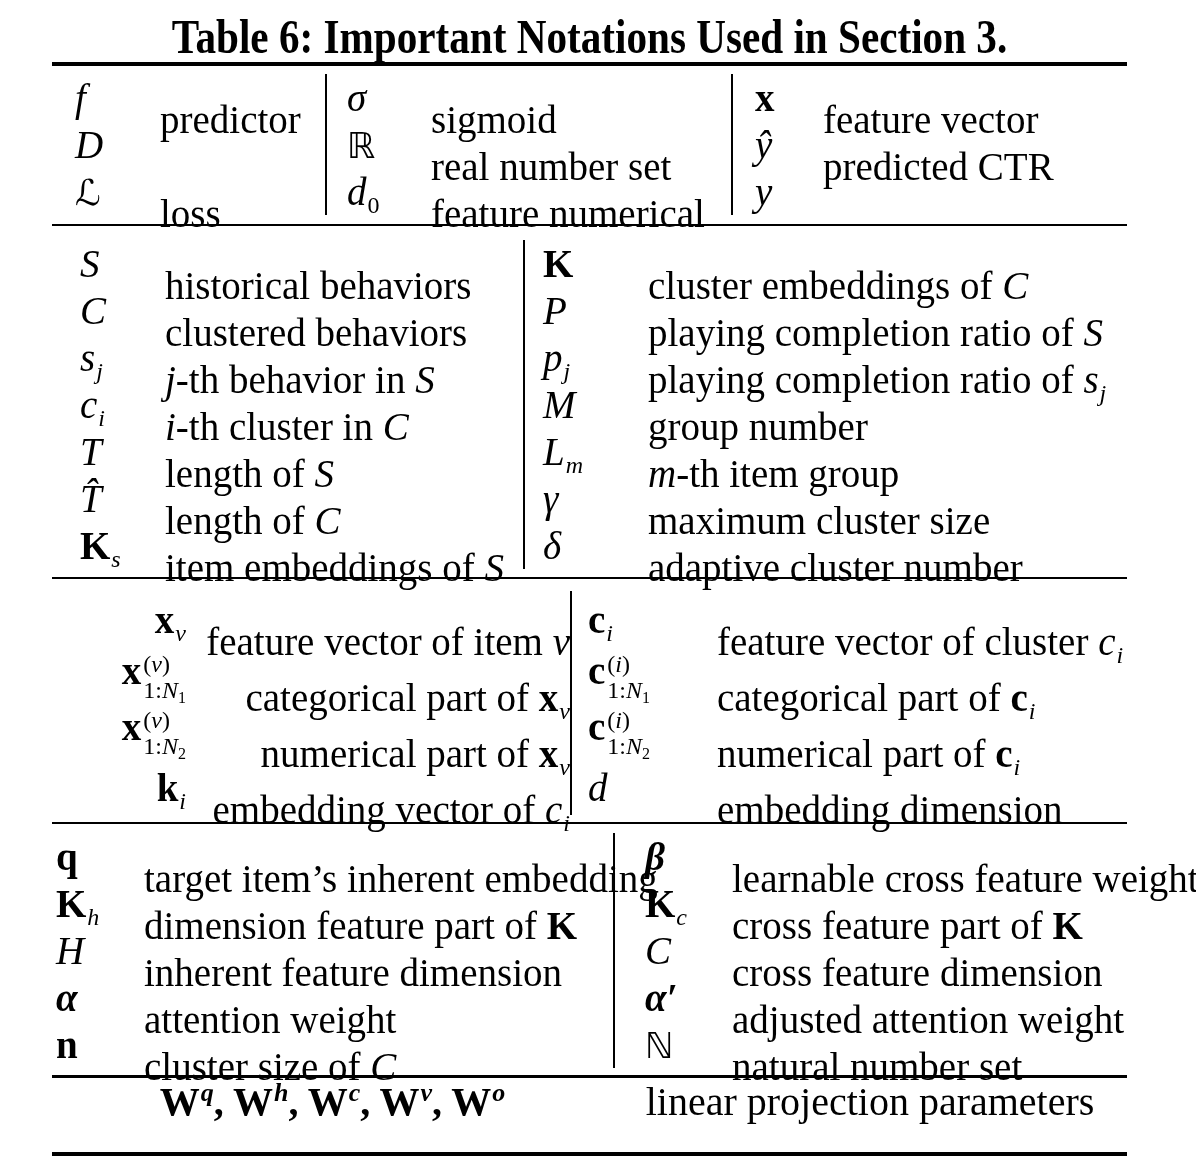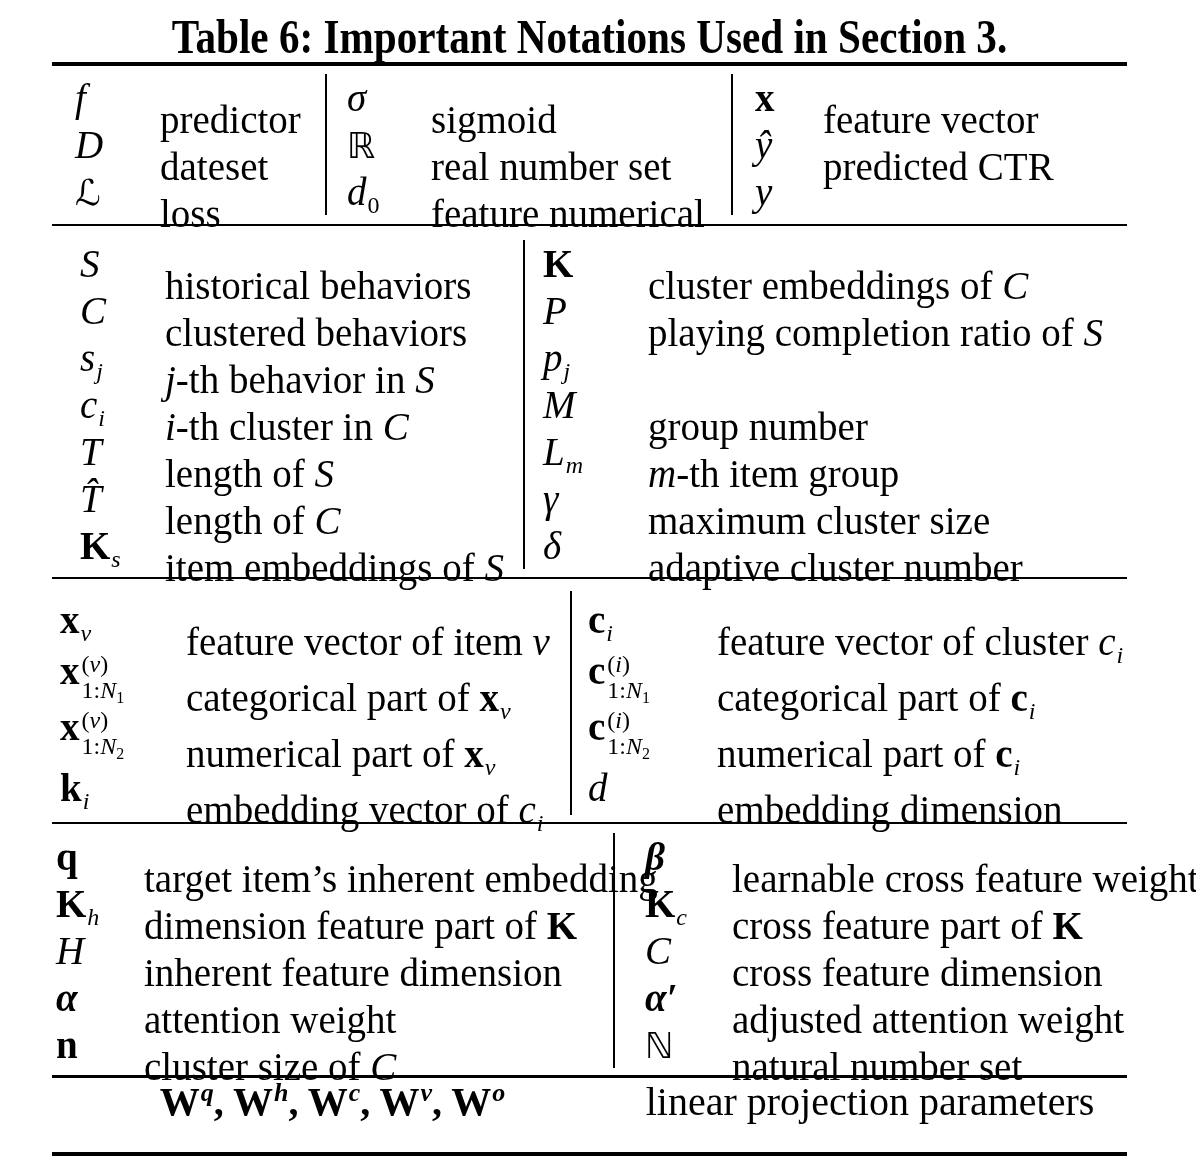--- a/index.html
+++ b/index.html
@@ -41,21 +41,21 @@
   .b2 { padding: 14px 0 8px; }
   .b2 .row { height: 47px; }
   .b2 .g1 { width: 471px; }
   .b2 .g2 { flex: 1; }
   .b2 .g1 .sym { width: 113px; padding-left: 28px; }
   .b2 .g2 .sym { width: 123px; padding-left: 18px; }
 
   
   .b3 { padding: 12px 0 7px; }
   .b3 .row { height: 56px; }
-  .b3 .g1 { width: 518px; }
+  .b3 .g1 { width: 518px; text-align: right; }
   .b3 .g2 { flex: 1; }
   .b3 .g1 .sym { width: 134px; padding-left: 8px; }
   .b3 .g2 .sym { width: 145px; padding-left: 16px; }
 
   
   .b4 { padding: 9px 0 7px; }
   .b4 .row { height: 47px; }
   .b4 .g1 { width: 561px; }
   .b4 .g2 { flex: 1; }
   .b4 .g1 .sym { width:  92px; padding-left: 4px; }
@@ -92,21 +92,20 @@
   </div>
   <div class="rule thick"></div>
   <div class="block b1" id="b1">
       <div class="group g1">
         <div class="row">
           <span class="sym"><span class="i">f</span></span>
           <span class="desc"><span class="r">predictor</span></span>
         </div>
         <div class="row">
           <span class="sym"><span class="sc">D</span></span>
-          <span class="desc"><span class="r">dateset</span></span>
         </div>
         <div class="row">
           <span class="sym"><span class="bb">ℒ</span></span>
           <span class="desc"><span class="r">loss</span></span>
         </div>
       </div>
       <div class="group g2">
         <div class="row">
           <span class="sym"><span class="i">σ</span></span>
           <span class="desc"><span class="r">sigmoid</span></span>
@@ -170,20 +169,21 @@
         <div class="row">
           <span class="sym"><span class="b">K</span></span>
           <span class="desc"><span class="r">cluster embeddings of </span><span class="i">C</span></span>
         </div>
         <div class="row">
           <span class="sym"><span class="i">P</span></span>
           <span class="desc"><span class="r">playing completion ratio of </span><span class="i">S</span></span>
         </div>
         <div class="row">
           <span class="sym"><span class="i">p</span><span class="i sub">j</span></span>
+          <span class="desc"><span class="r">playing completion ratio of </span><span class="i">s</span><span class="i sub">j</span></span>
         </div>
         <div class="row">
           <span class="sym"><span class="i">M</span></span>
           <span class="desc"><span class="r">group number</span></span>
         </div>
         <div class="row">
           <span class="sym"><span class="i">L</span><span class="i sub">m</span></span>
           <span class="desc"><span class="i">m</span><span class="r">-th item group</span></span>
         </div>
         <div class="row">

